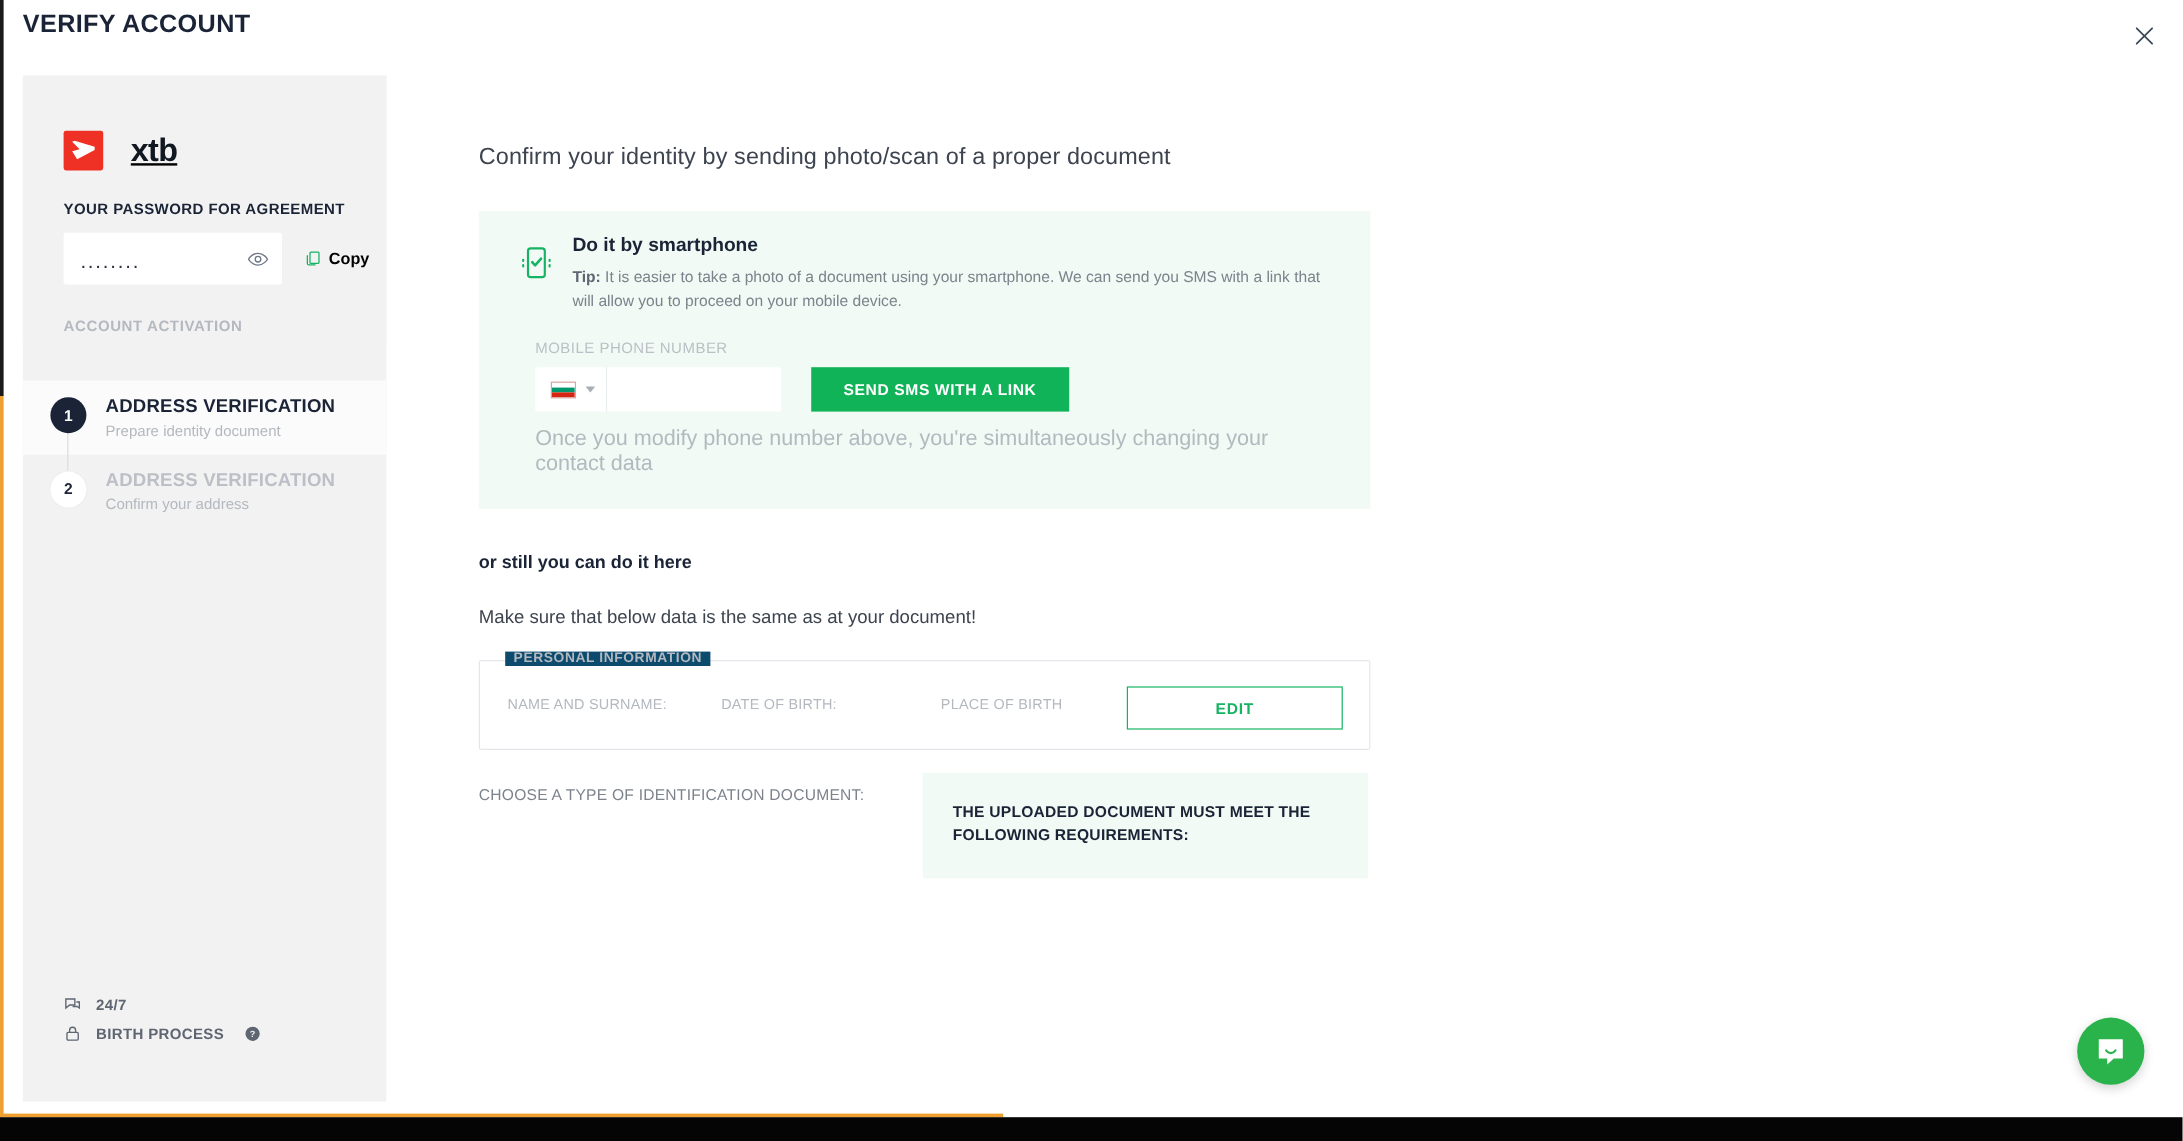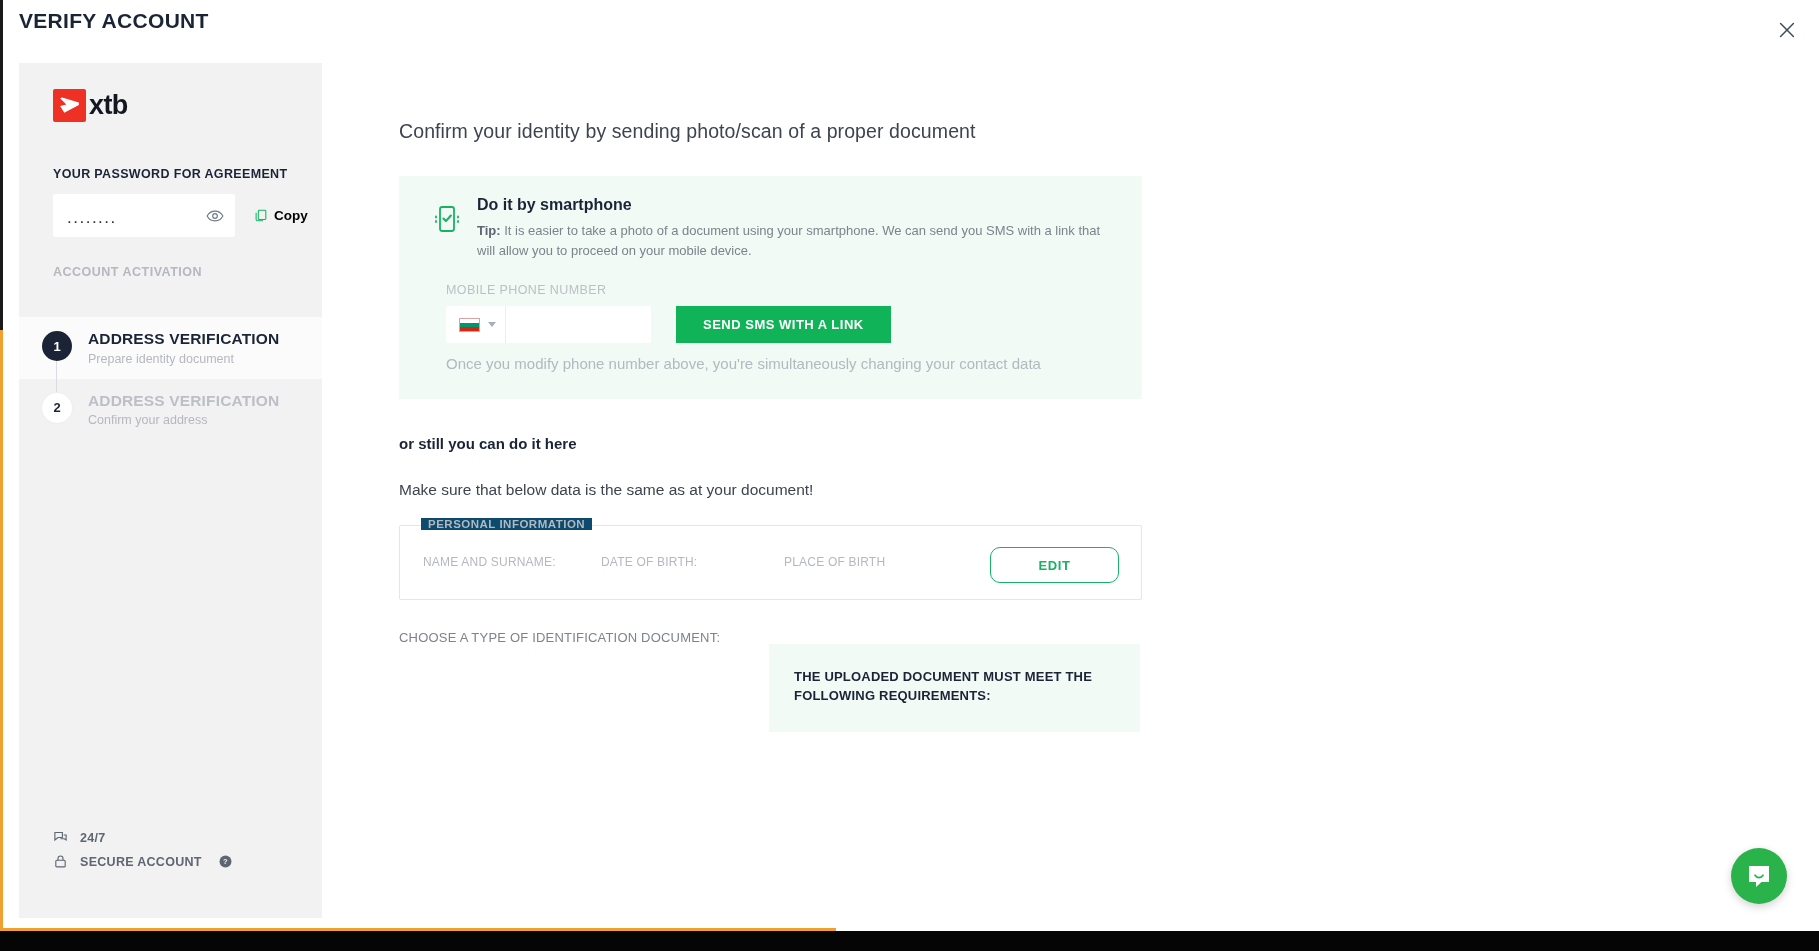--- a/index.html
+++ b/index.html
@@ -63,22 +63,22 @@
     height: 855px;
     background: #f2f2f2;
   }
   .sidebar-top {
     position: relative;
     height: 221px;
     background: #f2f2f2;
   }
   .brand {
     position: absolute;
-    left: 34px; top: 26px;
-    display: flex; align-items: center; gap: 3px;
+    left: 34px; top: 46px;
+    display: flex; align-items: center; gap: 23px; text-decoration: underline;
   }
   .brand-mark {
     width: 33px; height: 33px;
     background: #ef3024;
     border-radius: 2px;
     position: relative;
     display:flex; align-items:center; justify-content:center;
   }
   .brand-mark svg { width: 25px; height: 25px; display:block; }
   .brand-text {
@@ -317,21 +317,21 @@
     padding: 0 27px;
     font-size: 13px;
     font-weight: bold;
     letter-spacing: 0.5px;
     cursor: pointer;
     font-family: "Liberation Sans", sans-serif;
   }
   .sms-note {
     margin-top: 12px;
     margin-left: 16px;
-    font-size: 15px;
+    font-size: 18px;
     color: #b4b8bf;
   }
 
   .still-here {
     margin-top: 36px;
     font-size: 15px;
     font-weight: bold;
     color: #1b2437;
   }
   .make-sure {
@@ -364,29 +364,29 @@
     padding-top: 29px;
     position: relative;
   }
   .pi-field { font-size: 12px; color: #b4b8bf; letter-spacing: 0.2px; }
   .pi-f1 { width: 178px; }
   .pi-f2 { width: 183px; }
   .pi-f3 { flex: 1; }
   .edit-btn {
     position: absolute;
     right: -1px; top: 21px;
-    width: 129px; height: 36px;
+    width: 180px; height: 36px;
     background: #ffffff;
     border: 1px solid #16b364;
     color: #16b364;
     font-size: 13px;
     font-weight: bold;
     letter-spacing: 0.6px;
     cursor: pointer;
-    border-radius: 10px;
+    border-radius: 0;
     font-family: "Liberation Sans", sans-serif;
   }
 
   .doc-label {
     margin-top: 30px;
     font-size: 13px;
     color: #7d838c;
     letter-spacing: 0.2px;
   }
   .doc-select {
@@ -542,21 +542,21 @@
         </span>
         <span>24/7</span>
       </div>
       <div class="sf-row">
         <span>
           <svg viewBox="0 0 24 24" fill="none" stroke="currentColor" stroke-width="1.8">
             <rect x="4.5" y="10" width="15" height="10.5" rx="1.5"></rect>
             <path d="M8 10V7.2a4 4 0 0 1 8 0V10"></path>
           </svg>
         </span>
-        <span>SECURE ACCOUNT</span>
+        <span>BIRTH PROCESS</span>
         <span class="help-icon">
           <svg viewBox="0 0 24 24" fill="#5e6672">
             <circle cx="12" cy="12" r="11"></circle>
             <text x="12" y="17" font-size="14" font-weight="bold" fill="#f2f2f2" text-anchor="middle" font-family="Liberation Sans, sans-serif">?</text>
           </svg>
         </span>
       </div>
     </div>
   </div>
 

